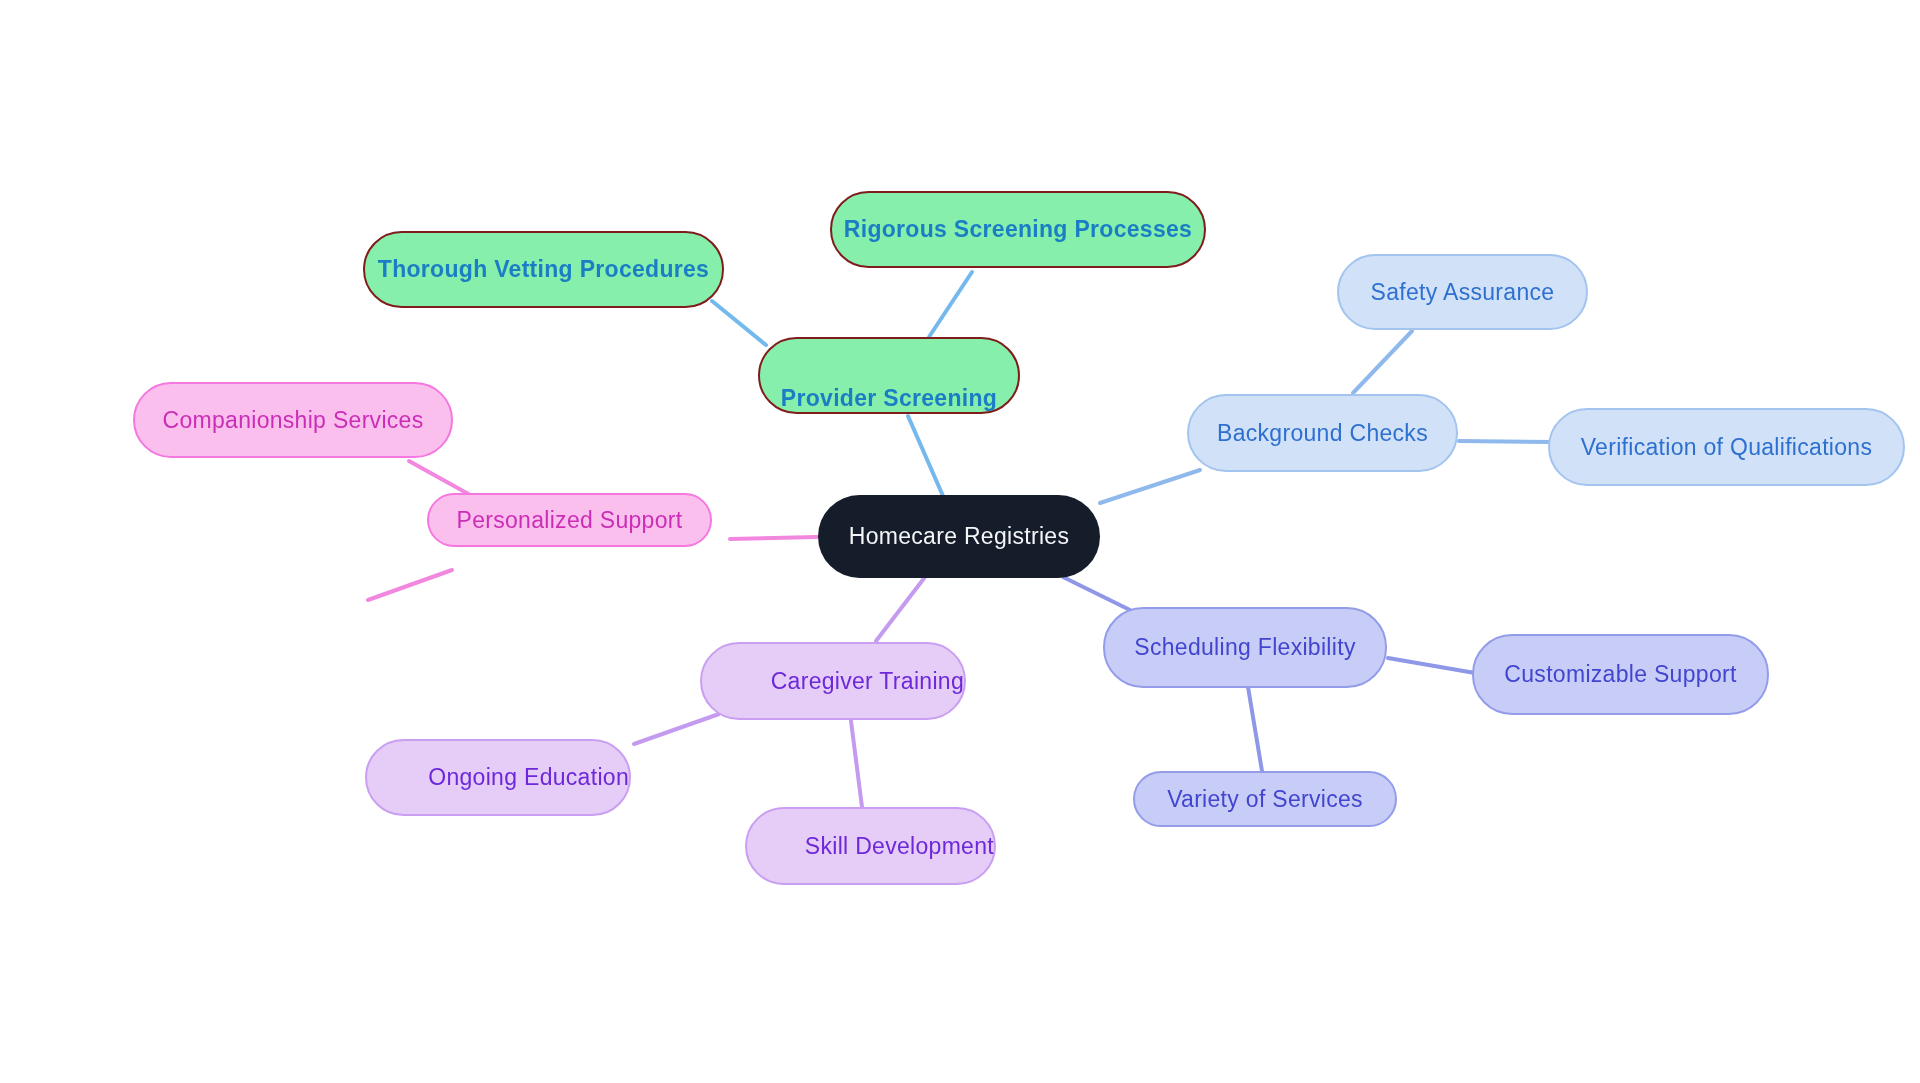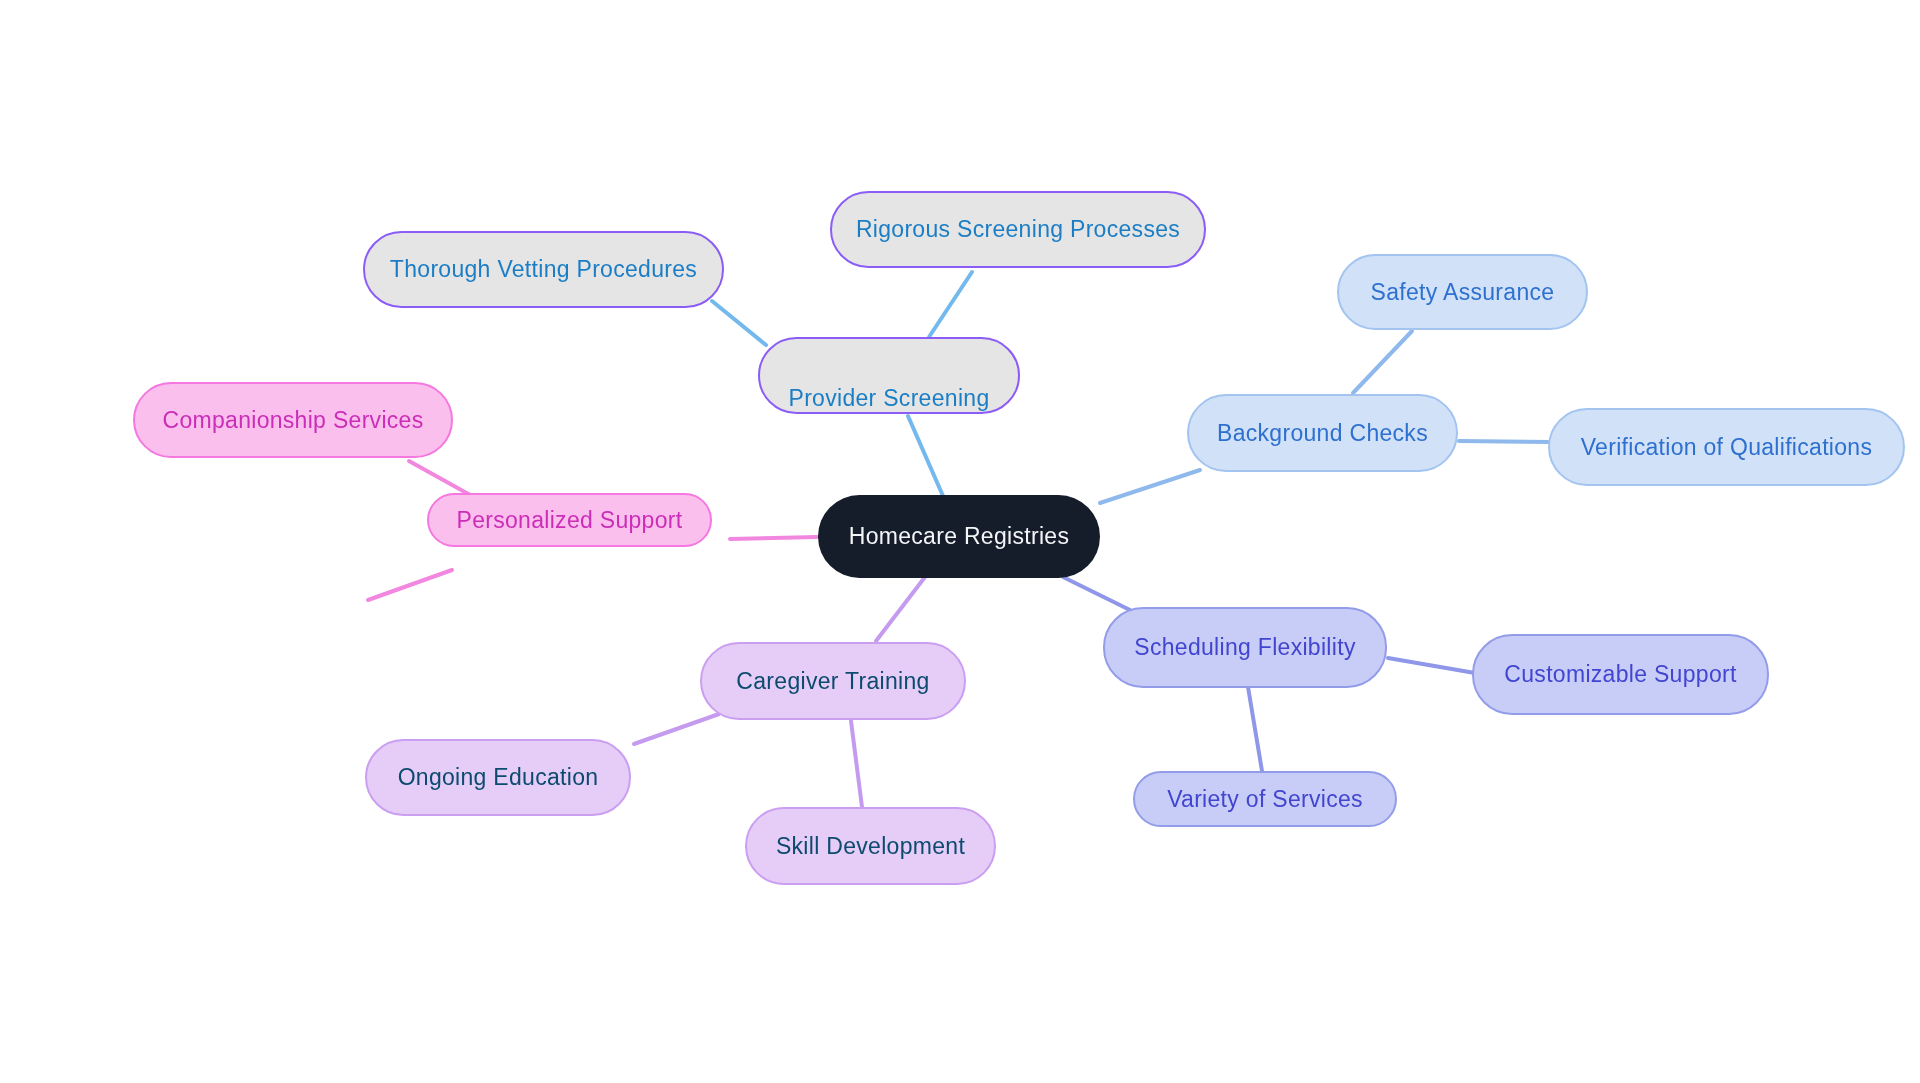--- a/index.html
+++ b/index.html
@@ -37,41 +37,43 @@
   
   .node.center {
     background: #161d2a;
     color: #f3f5f8;
     border: none;
     border-radius: 42px;
     z-index: 3;
   }
   
   .node.b-provider {
-    background: #e5e5e5;
-    border: 2px solid #8b5cf6;
+    background: #86efac;
+    border: 2px solid #7f1d1d;
     color: #1b7ec5;
+    font-weight: bold;
   }
   
   .node.b-background {
     background: #d0e1f8;
     border: 2px solid #a3c4ef;
     color: #2e70cf;
   }
   
   .node.b-pink {
     background: #fbbfee;
     border: 2px solid #f478df;
     color: #cb2eb6;
   }
   
   .node.b-purple {
     background: #e6cdf8;
     border: 2px solid #ca9ef1;
-    color: #0c4a6e;
+    color: #6d28d9;
+    justify-content: flex-end;
   }
   
   .node.b-peri {
     background: #c8cdf7;
     border: 2px solid #939ce9;
     color: #4245cf;
   }
   .e-provider   { stroke: #74b9ed; }
   .e-background { stroke: #8fb9ec; }
   .e-pink       { stroke: #f287e0; }

